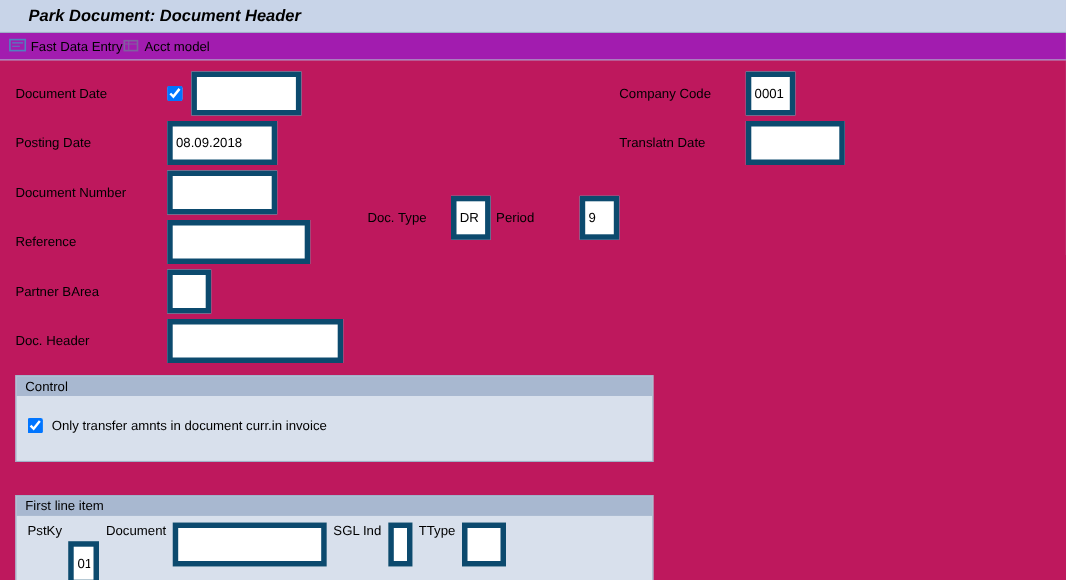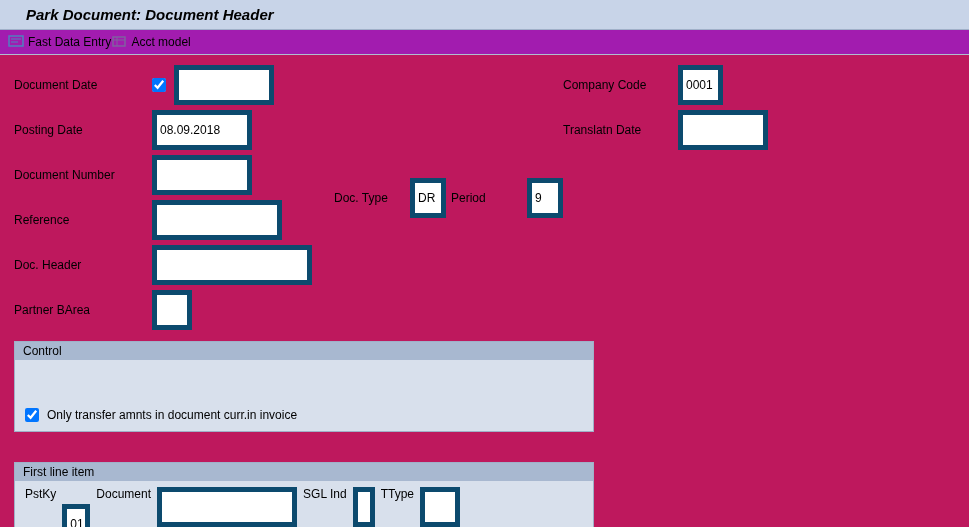--- a/index.html
+++ b/index.html
@@ -70,22 +70,21 @@
       margin-bottom: 10px;
     }
     .section-header {
       background: #a8b8d0;
       padding: 2px 8px;
       font-size: 12px;
       font-weight: normal;
       color: #000;
     }
     .section-body {
-      padding: 4px 10px;
-      margin-top: 44px;
+      padding: 20px 10px;
     }
     .row {
       display: flex;
       align-items: center;
       margin-bottom: 5px;
       gap: 8px;
     }
     .label-cell {
       width: 130px;
       text-align: left;
@@ -169,27 +168,27 @@
         <span class="label-cell">Document Number</span>
         <input type="text" style="width: 100px;">
       </div>
 
       <div class="row">
         <span class="label-cell">Reference</span>
         <input type="text" style="width: 130px;">
       </div>
 
       <div class="row">
+        <span class="label-cell">Partner BArea</span>
+        <input type="text" style="width: 40px;">
+      </div>
+
+      <div class="row">
         <span class="label-cell">Doc. Header</span>
         <input type="text" style="width: 160px;">
-      </div>
-
-      <div class="row">
-        <span class="label-cell">Partner BArea</span>
-        <input type="text" style="width: 40px;">
       </div>
     </div>
 
     <div style="flex: 0 0 130px; display: flex; flex-direction: row; gap: 5px; padding-top: 0;">
 
       <div class="row">
         <span style="width:68px; font-size:12px;">Doc. Type</span>
         <input type="text" value="DR" style="width: 36px;">
       </div>
 

